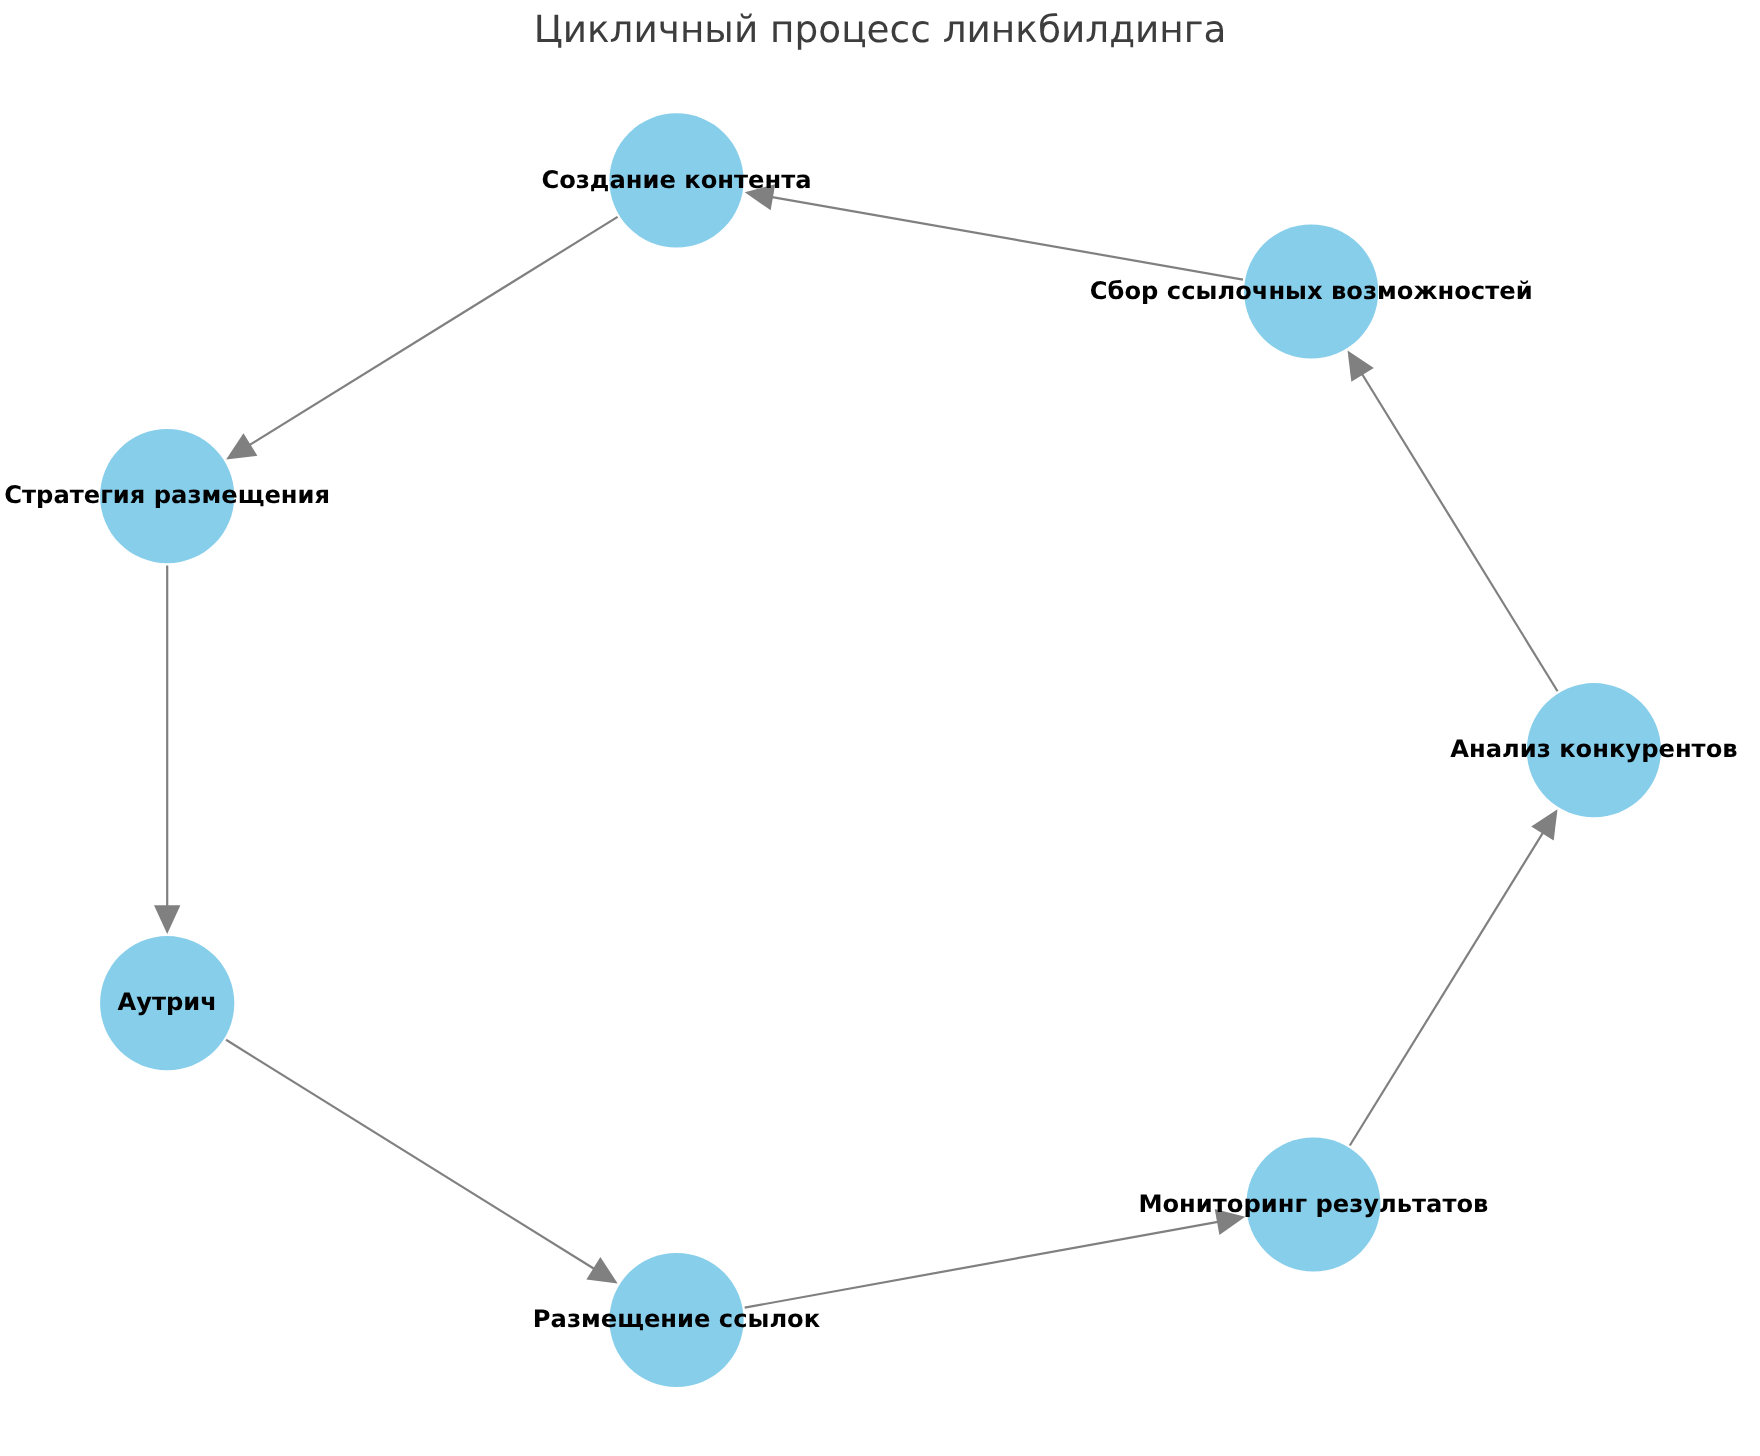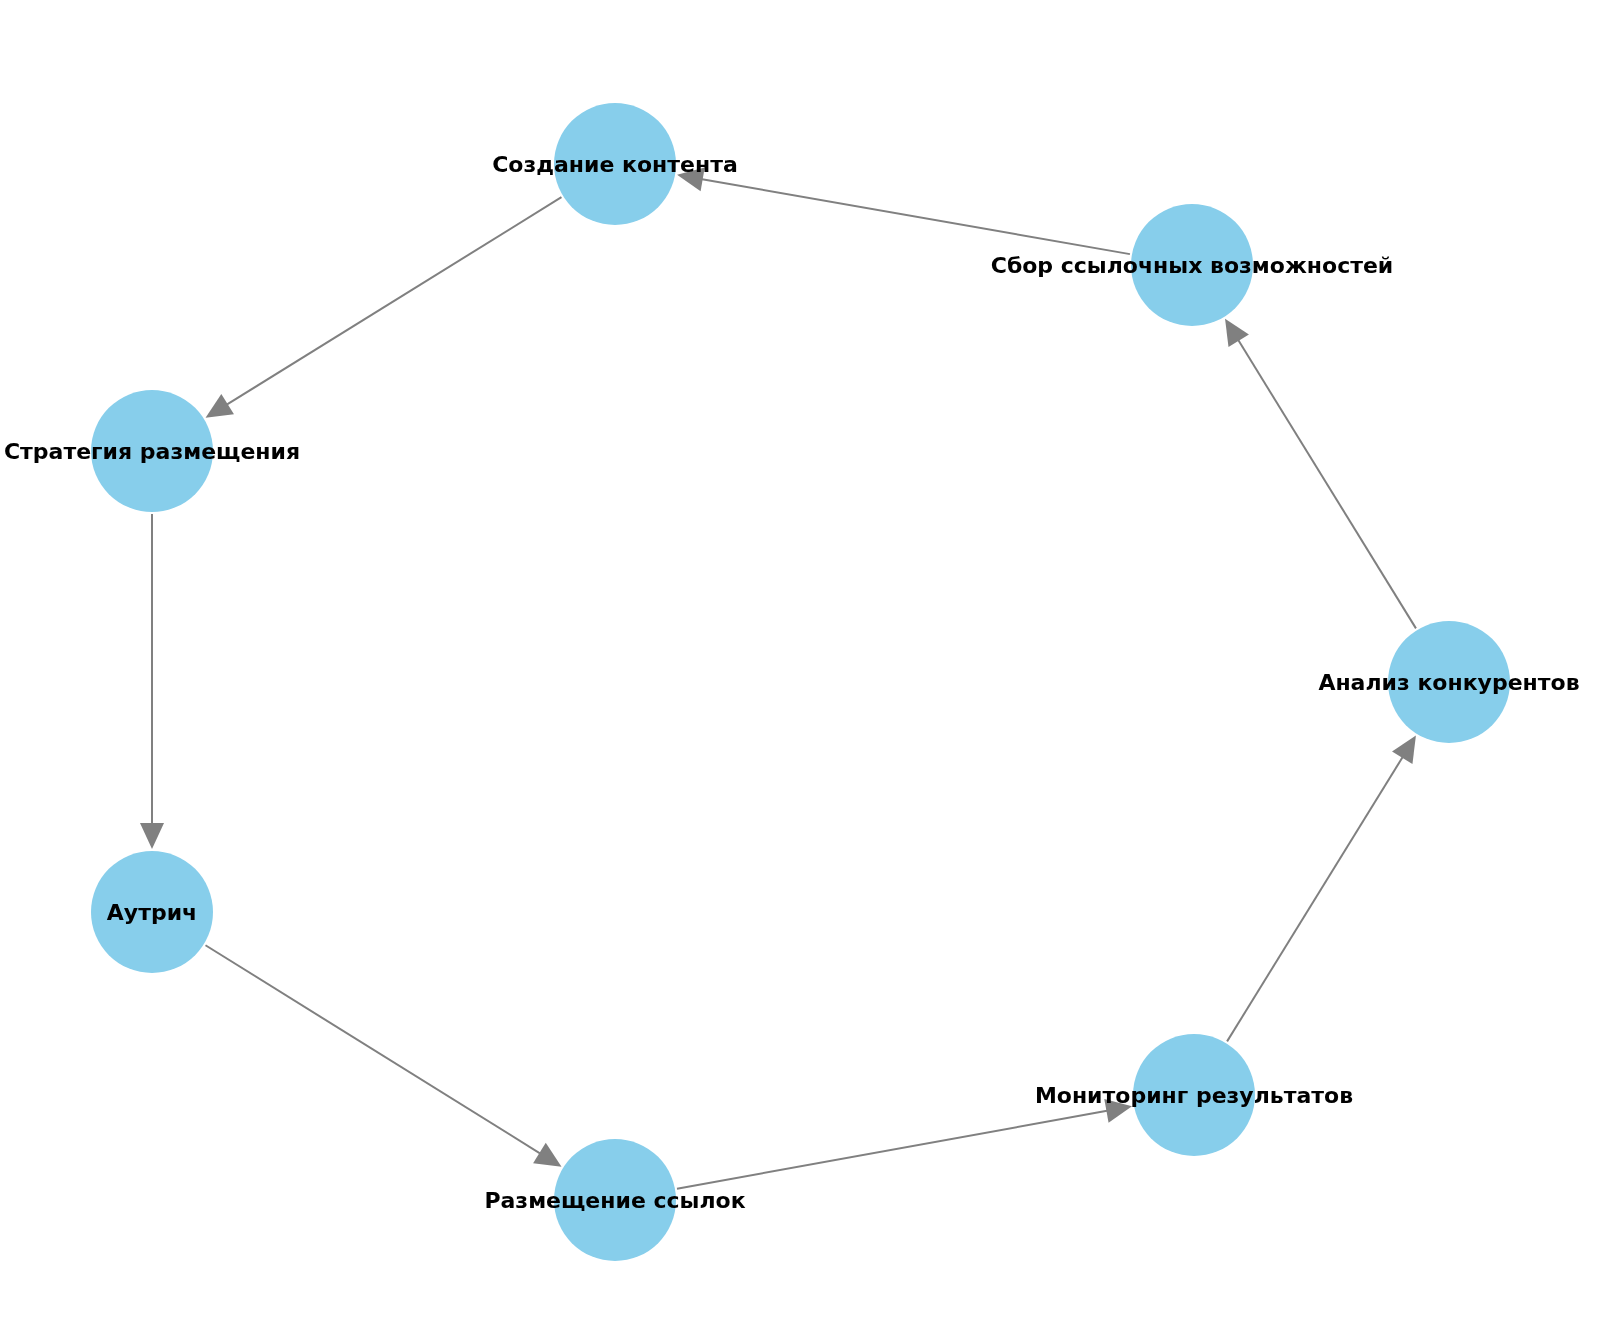--- a/index.html
+++ b/index.html
@@ -35,20 +35,21 @@
   .node-label {
     font-family: "DejaVu Sans", "Liberation Sans", sans-serif;
     font-size: 22px;
     font-weight: 700;
   }
 </style>
 </head>
 <body>
 
 <div id="stage">
+  <h1 id="diagram-title" style="color: rgb(61, 61, 61);">Цикличный процесс линкбилдинга</h1>
   <svg id="graph" xmlns="http://www.w3.org/2000/svg" width="1600" height="1324" viewBox="0 0 1600 1324">
     <g id="edges-layer">
         <line x1="561.4530229837197" y1="197.19218661700307" x2="225.94582540343458" y2="405.16317086223387" stroke="#808080" stroke-width="2"></line>
         <polygon points="205.5469770162802,417.8078133829969 221.3234081753159,393.9100264585931 233.96805069607896,414.3088748457474" fill="#808080"></polygon>
         <line x1="152" y1="514" x2="152" y2="825" stroke="#808080" stroke-width="2"></line>
         <polygon points="152,849 140,823 164,823" fill="#808080"></polygon>
         <line x1="205.49517233091578" y1="945.2756147544358" x2="541.1257144001638" y2="1154.0479605772077" stroke="#808080" stroke-width="2"></line>
         <polygon points="561.5048276690842,1166.7243852455642 533.0892426269089,1163.1811484893049 545.7656672952654,1142.8020352203846" fill="#808080"></polygon>
         <line x1="676.9889368712886" y1="1188.7584829508025" x2="1108.3962300348871" y2="1110.5239997346062" stroke="#808080" stroke-width="2"></line>
         <polygon points="1132.0110631287114,1106.2415170491975 1108.5695686197728,1122.6882898386355 1104.2870859343643,1099.0734567448114" fill="#808080"></polygon>

